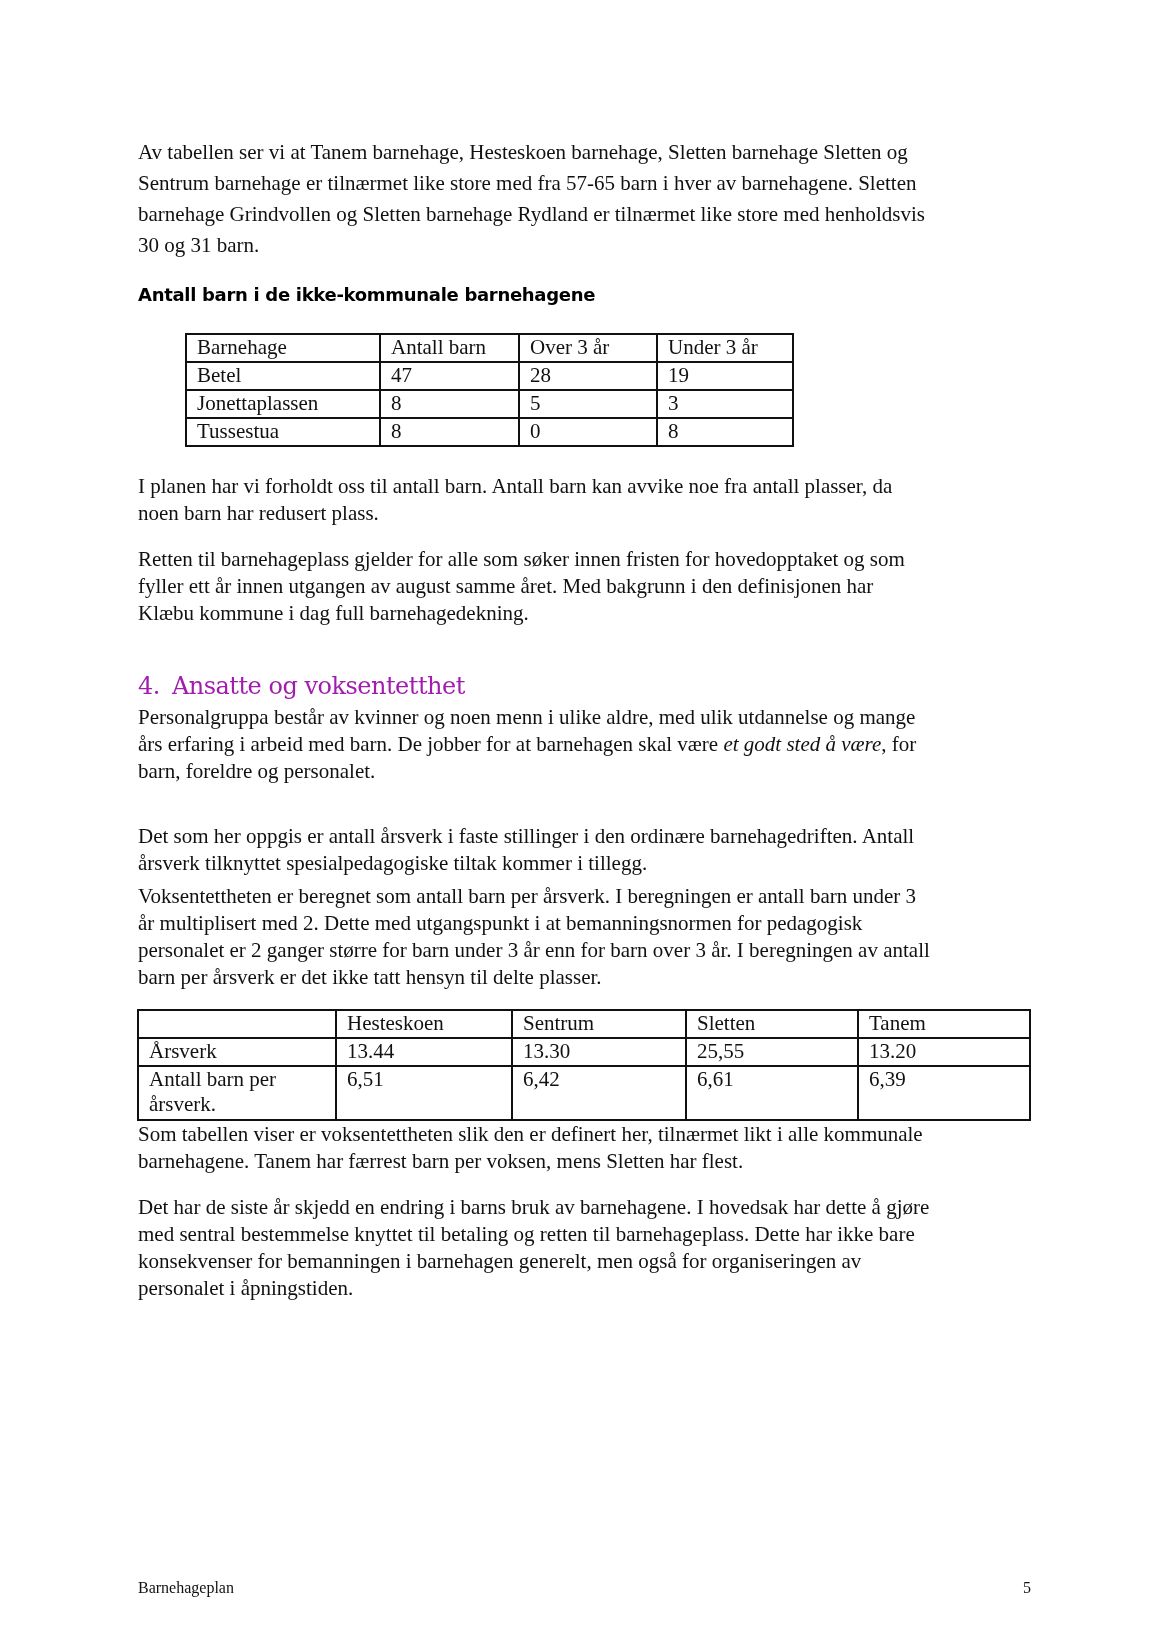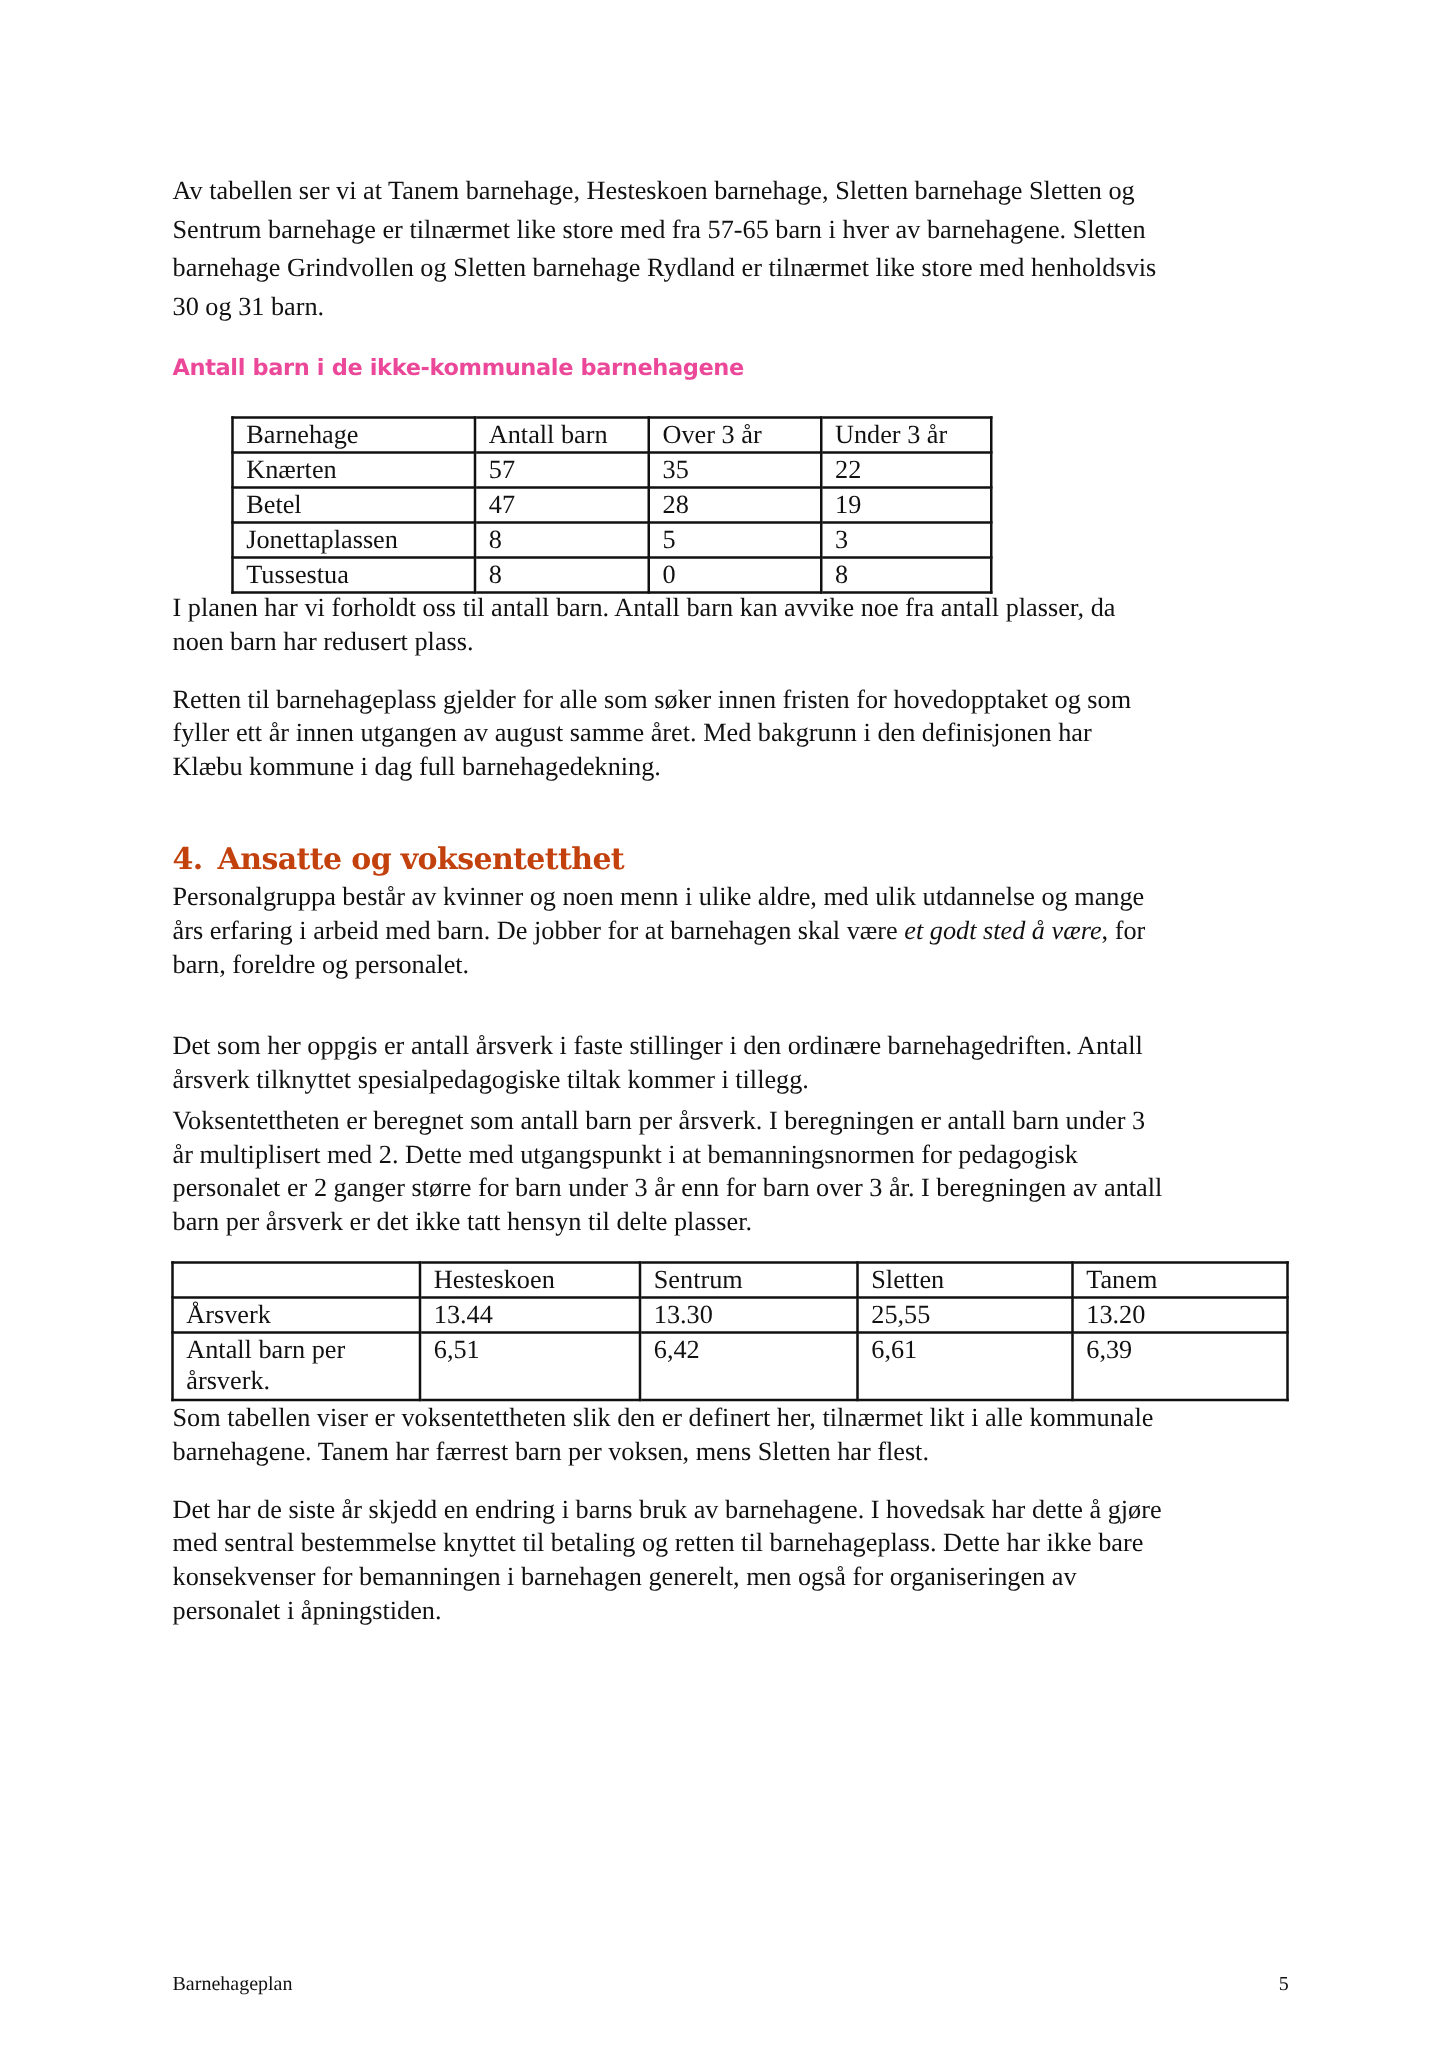--- a/index.html
+++ b/index.html
@@ -2,23 +2,23 @@
 <html><head>
 <meta charset="utf-8">
 <style>
   html, body { margin: 0; padding: 0; background: #ffffff; }
   body { width: 1157px; height: 1637px; position: relative; overflow: hidden;
          font-family: "Liberation Serif", "DejaVu Serif", serif; color: #111; }
   .blk { position: absolute; left: 138px; width: 900px; font-size: 21px; }
   .line { display: block; white-space: nowrap; height: 27px; line-height: 27px; }
   .p1 .line { height: 31px; line-height: 31px; }
   .subhead { position: absolute; left: 138px; top: 284px; font-family: "DejaVu Sans", sans-serif;
-             font-weight: bold; font-size: 18px; color: #ec4899; letter-spacing: -0.3px; }
+             font-weight: bold; font-size: 18px; color: #000000; letter-spacing: -0.3px; }
   .h1 { position: absolute; left: 138px; top: 672px; font-family: "DejaVu Serif", serif;
-        font-weight: bold; font-size: 24px; color: #c2410c; letter-spacing: -0.5px; }
+        font-weight: normal; font-size: 24px; color: #a21caf; letter-spacing: -0.5px; }
   .h1 .num { margin-right: 12px; }
   table { position: absolute; border-collapse: collapse; font-size: 21px; }
   td { border: 2px solid #111; padding: 0 0 0 10px; vertical-align: top; line-height: 25px; }
   .t1 { left: 137px; top: 333px; margin-left: 48px; }
   .t1 td { height: 26px; }
   .t2 { left: 137px; top: 1009px; border-radius: 25px; }
   .t2 td { height: 26px; }
   .t2 tr.tall td { height: 52px; }
   em { font-style: italic; }
   .footer { position: absolute; top: 1579px; left: 138px; width: 893px; font-size: 16px; }
@@ -42,26 +42,20 @@
       <col style="width:139px">
       <col style="width:138px">
       <col style="width:136px">
     </colgroup>
   <tbody>
       <tr>
     <td>Barnehage</td>
     <td>Antall barn</td>
     <td>Over 3 år</td>
     <td>Under 3 år</td>
-  </tr>
-  <tr>
-    <td>Knærten</td>
-    <td>57</td>
-    <td>35</td>
-    <td>22</td>
   </tr>
   <tr>
     <td>Betel</td>
     <td>47</td>
     <td>28</td>
     <td>19</td>
   </tr>
   <tr>
     <td>Jonettaplassen</td>
     <td>8</td>

